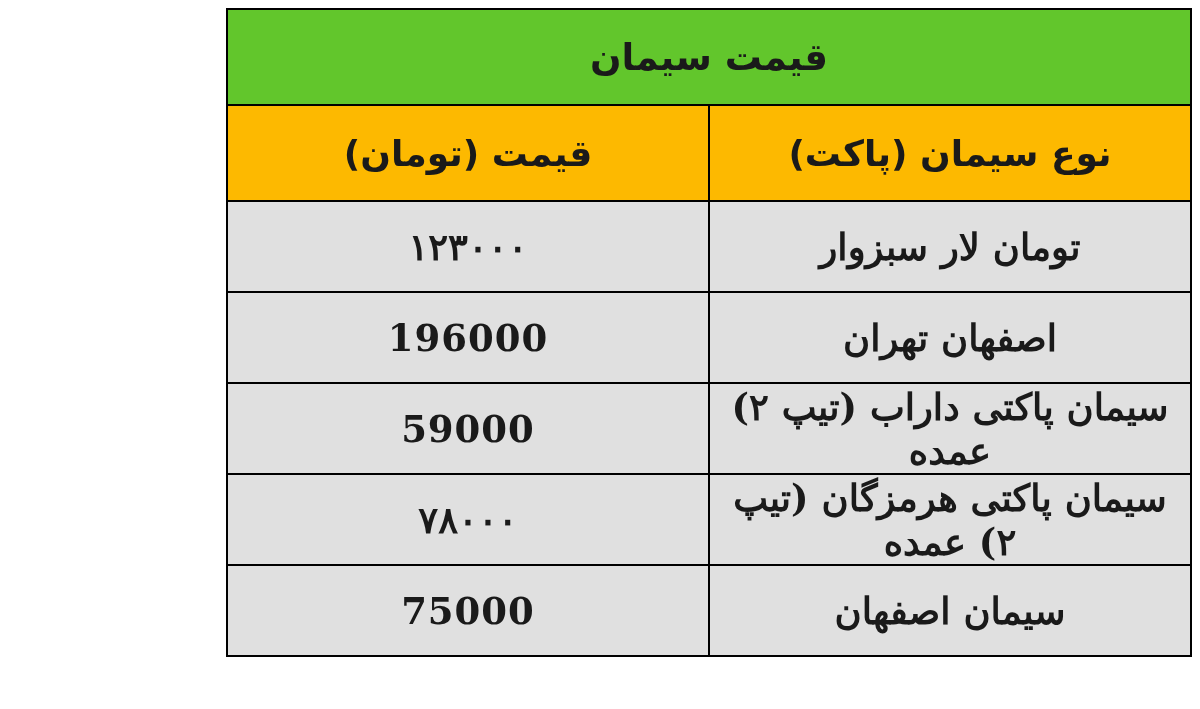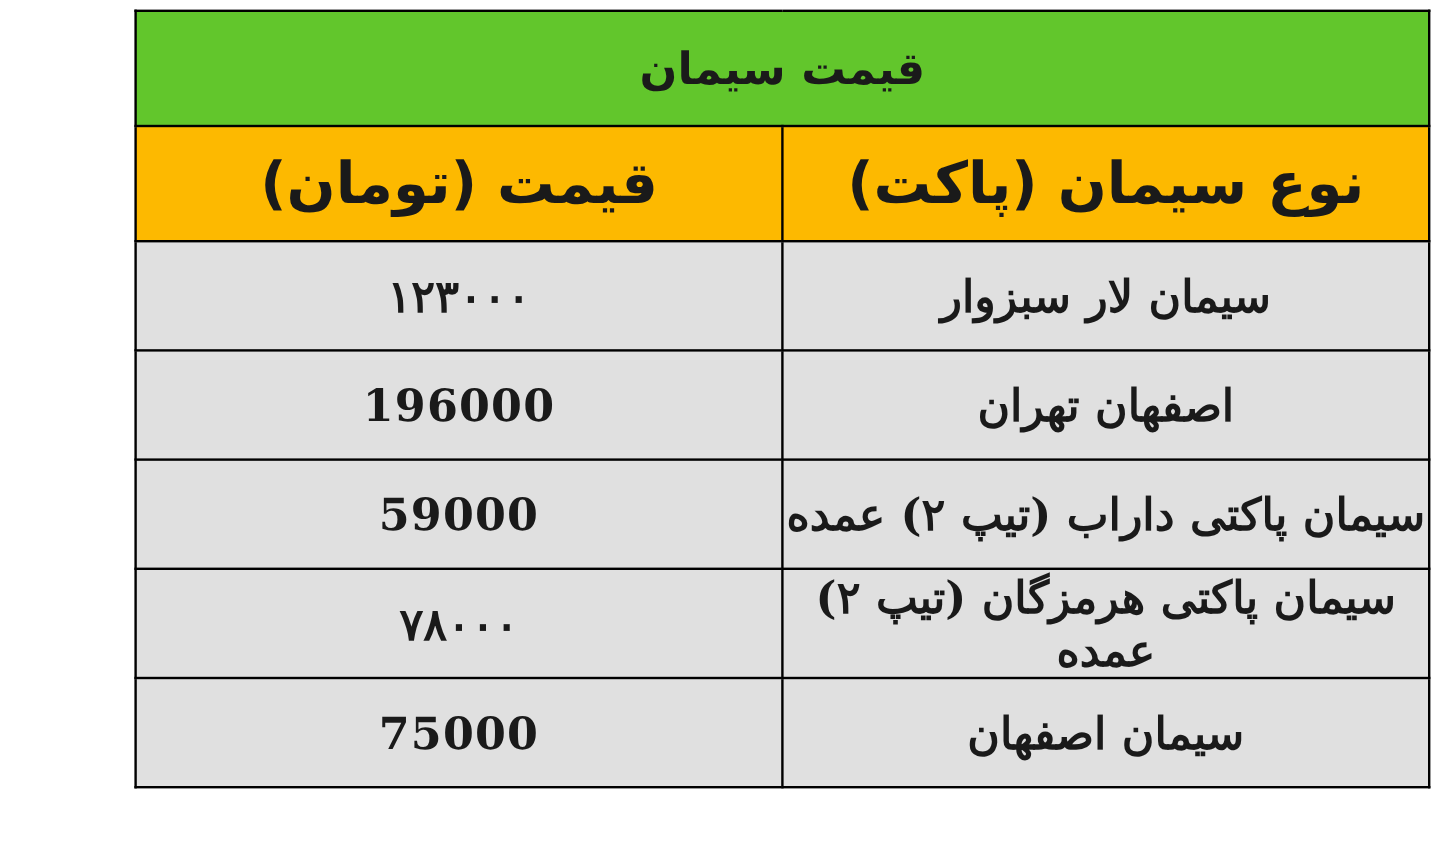--- a/index.html
+++ b/index.html
@@ -15,21 +15,21 @@
   }
   .page {
     width: 1200px;
     height: 709px;
     position: relative;
     background: #ffffff;
     box-sizing: border-box;
     padding: 8px 8px 4px 8px;
   }
   table.price-table {
-    width: 1080px;
+    width: 966px;
     border-collapse: collapse;
     table-layout: fixed;
     direction: rtl;
   }
   table.price-table td, table.price-table th {
     border: 2px solid #000000;
     padding: 0;
     text-align: center;
     vertical-align: middle;
     font-weight: bold;
@@ -38,21 +38,21 @@
     background: #62c62c;
     color: #1a1a1a;
     height: 94px;
     font-size: 37px;
     letter-spacing: 0px;
   }
   .head-cell {
     background: #fdb900;
     color: #1a1a1a;
     height: 94px;
-    font-size: 48px;
+    font-size: 36px;
   }
   .body-cell {
     background: #e0e0e0;
     color: #1a1a1a;
     height: 89px;
     font-size: 37px;
     font-weight: normal;
     font-family: "DejaVu Serif", "Liberation Serif", serif;
   }
   .col-name { width: 806px; margin-top: 38px; }
@@ -71,21 +71,21 @@
       <tr>
         <th class="title-cell" colspan="2">قیمت سیمان</th>
       </tr>
       <tr>
         <th class="head-cell col-name">نوع سیمان (پاکت)</th>
         <th class="head-cell col-price">قیمت (تومان)</th>
       </tr>
     </thead>
     <tbody>
       <tr>
-        <td class="body-cell col-name">سیمان لار سبزوار</td>
+        <td class="body-cell col-name">تومان لار سبزوار</td>
         <td class="body-cell col-price price-val">۱۲۳۰۰۰</td>
       </tr>
       <tr>
         <td class="body-cell col-name">اصفهان تهران</td>
         <td class="body-cell col-price price-val">196000</td>
       </tr>
       <tr>
         <td class="body-cell col-name">سیمان پاکتی داراب (تیپ ۲) عمده</td>
         <td class="body-cell col-price price-val">59000</td>
       </tr>

